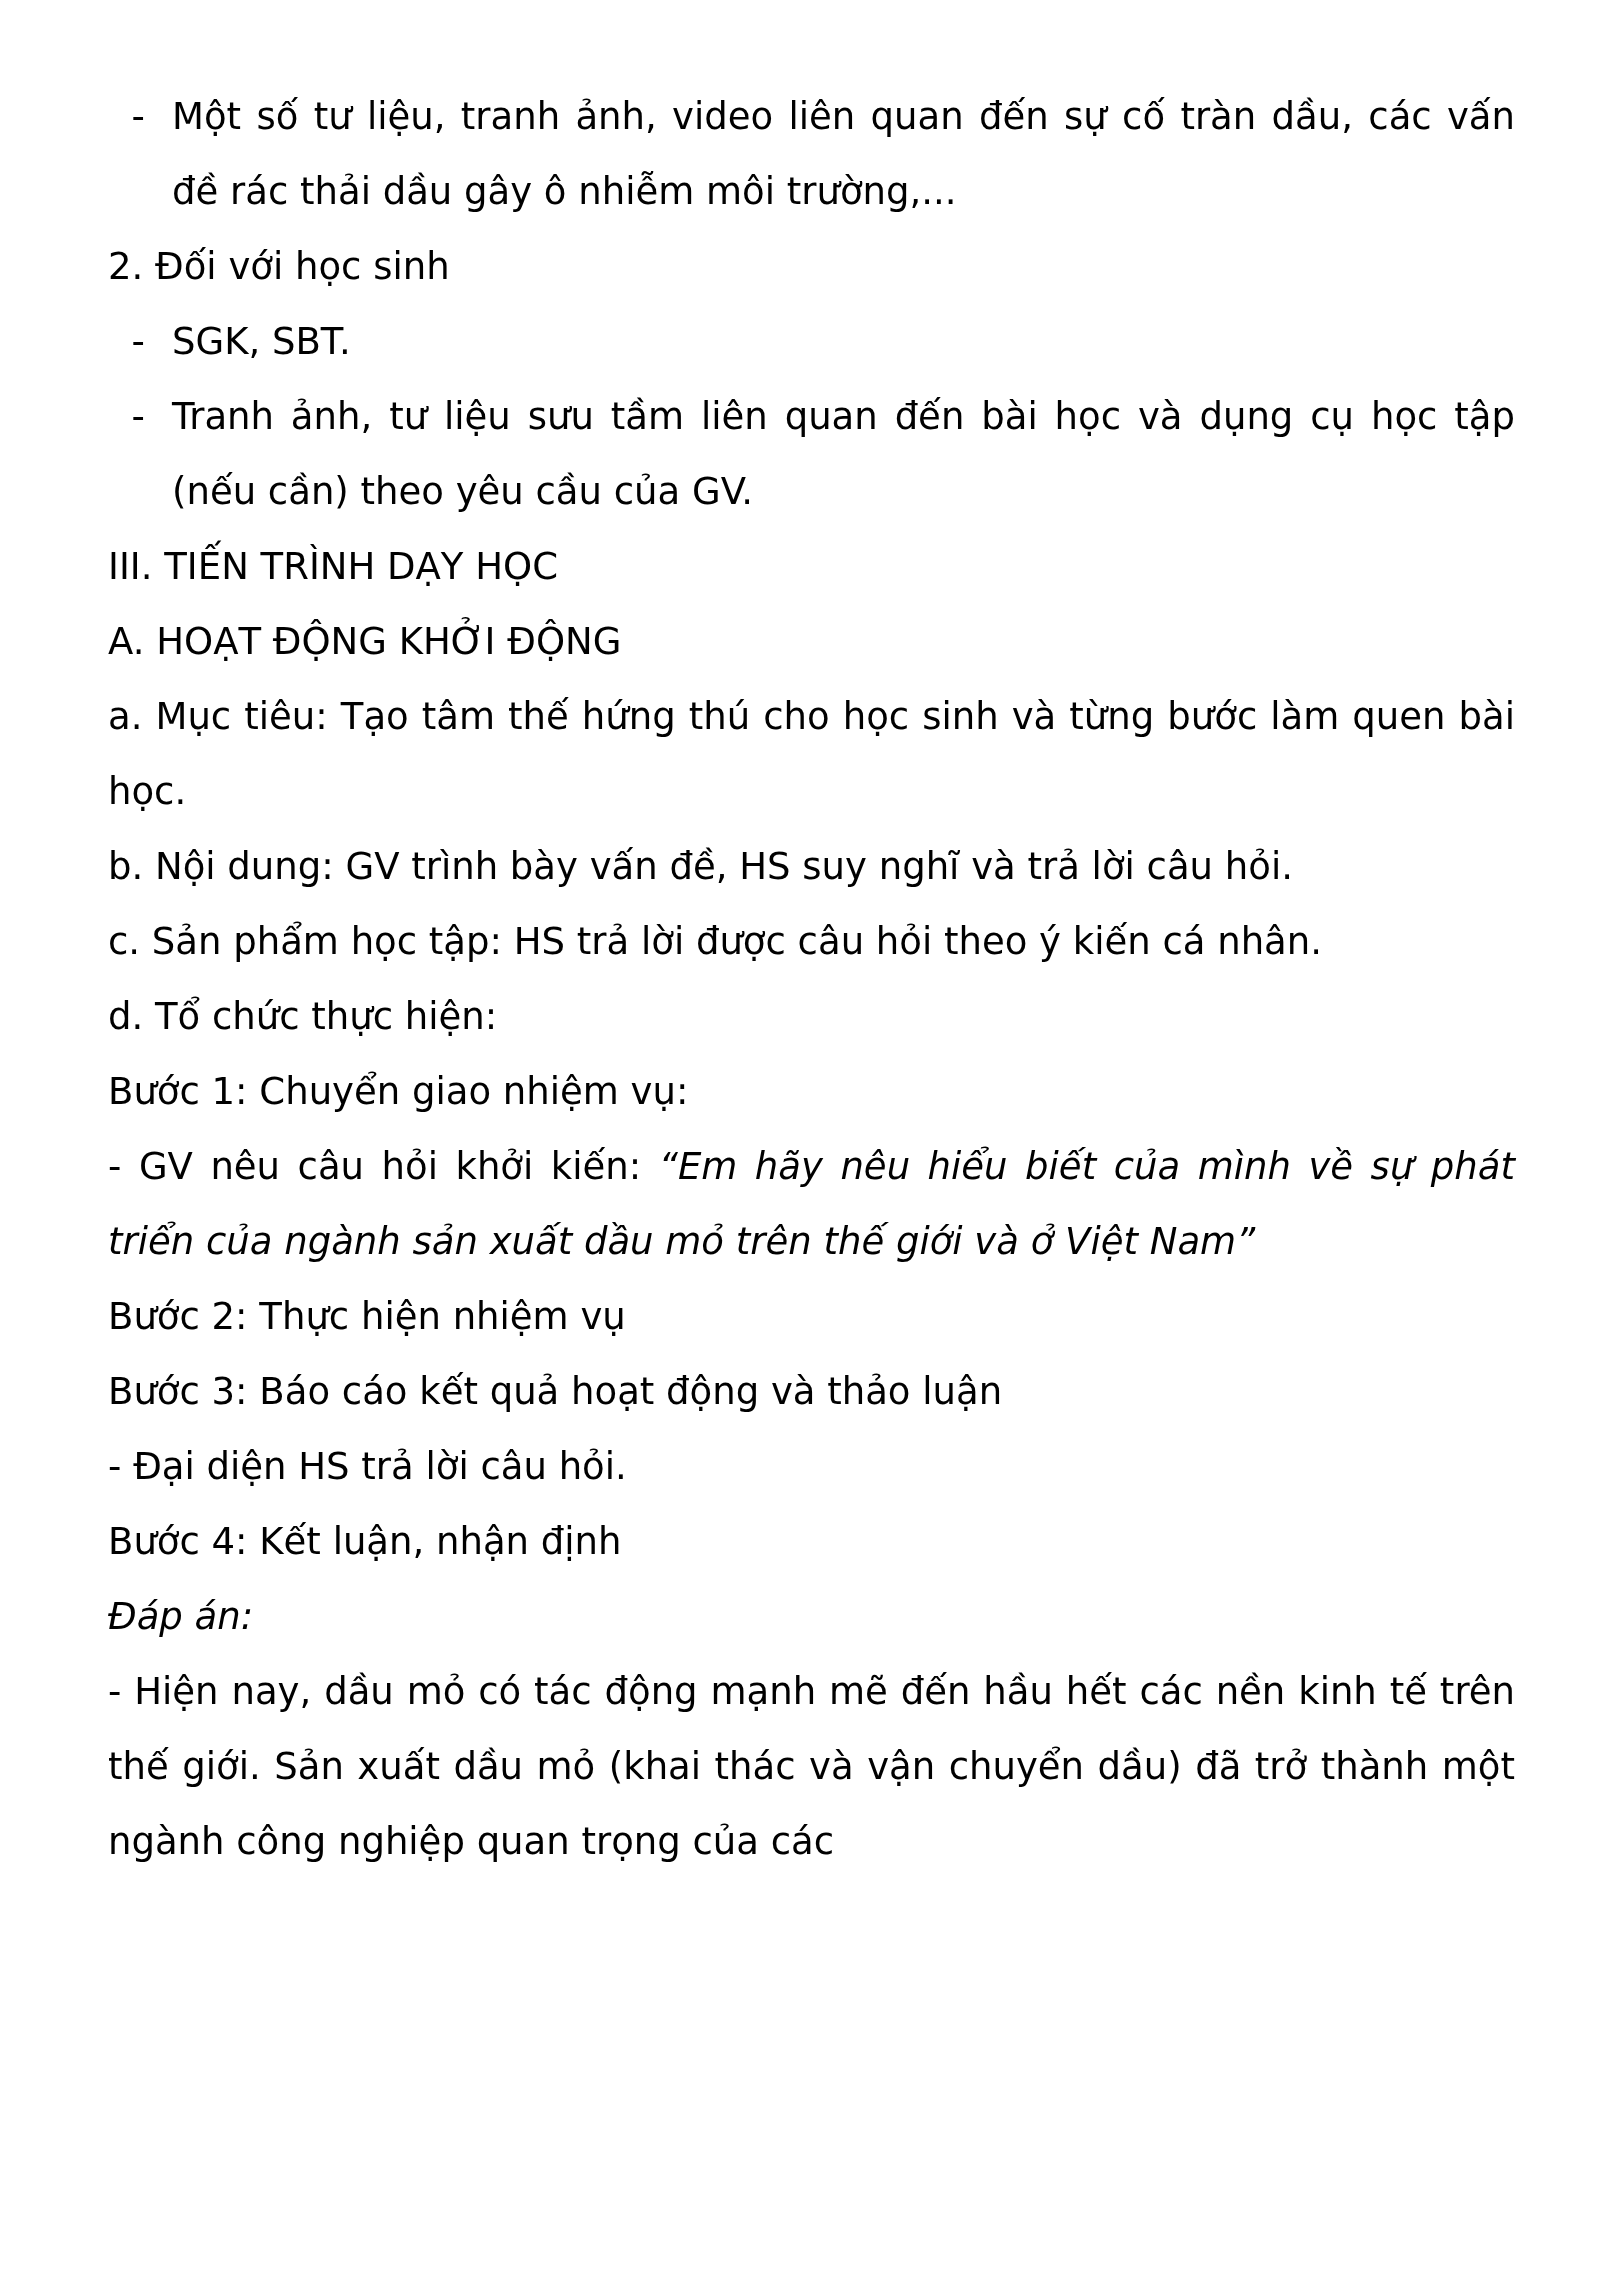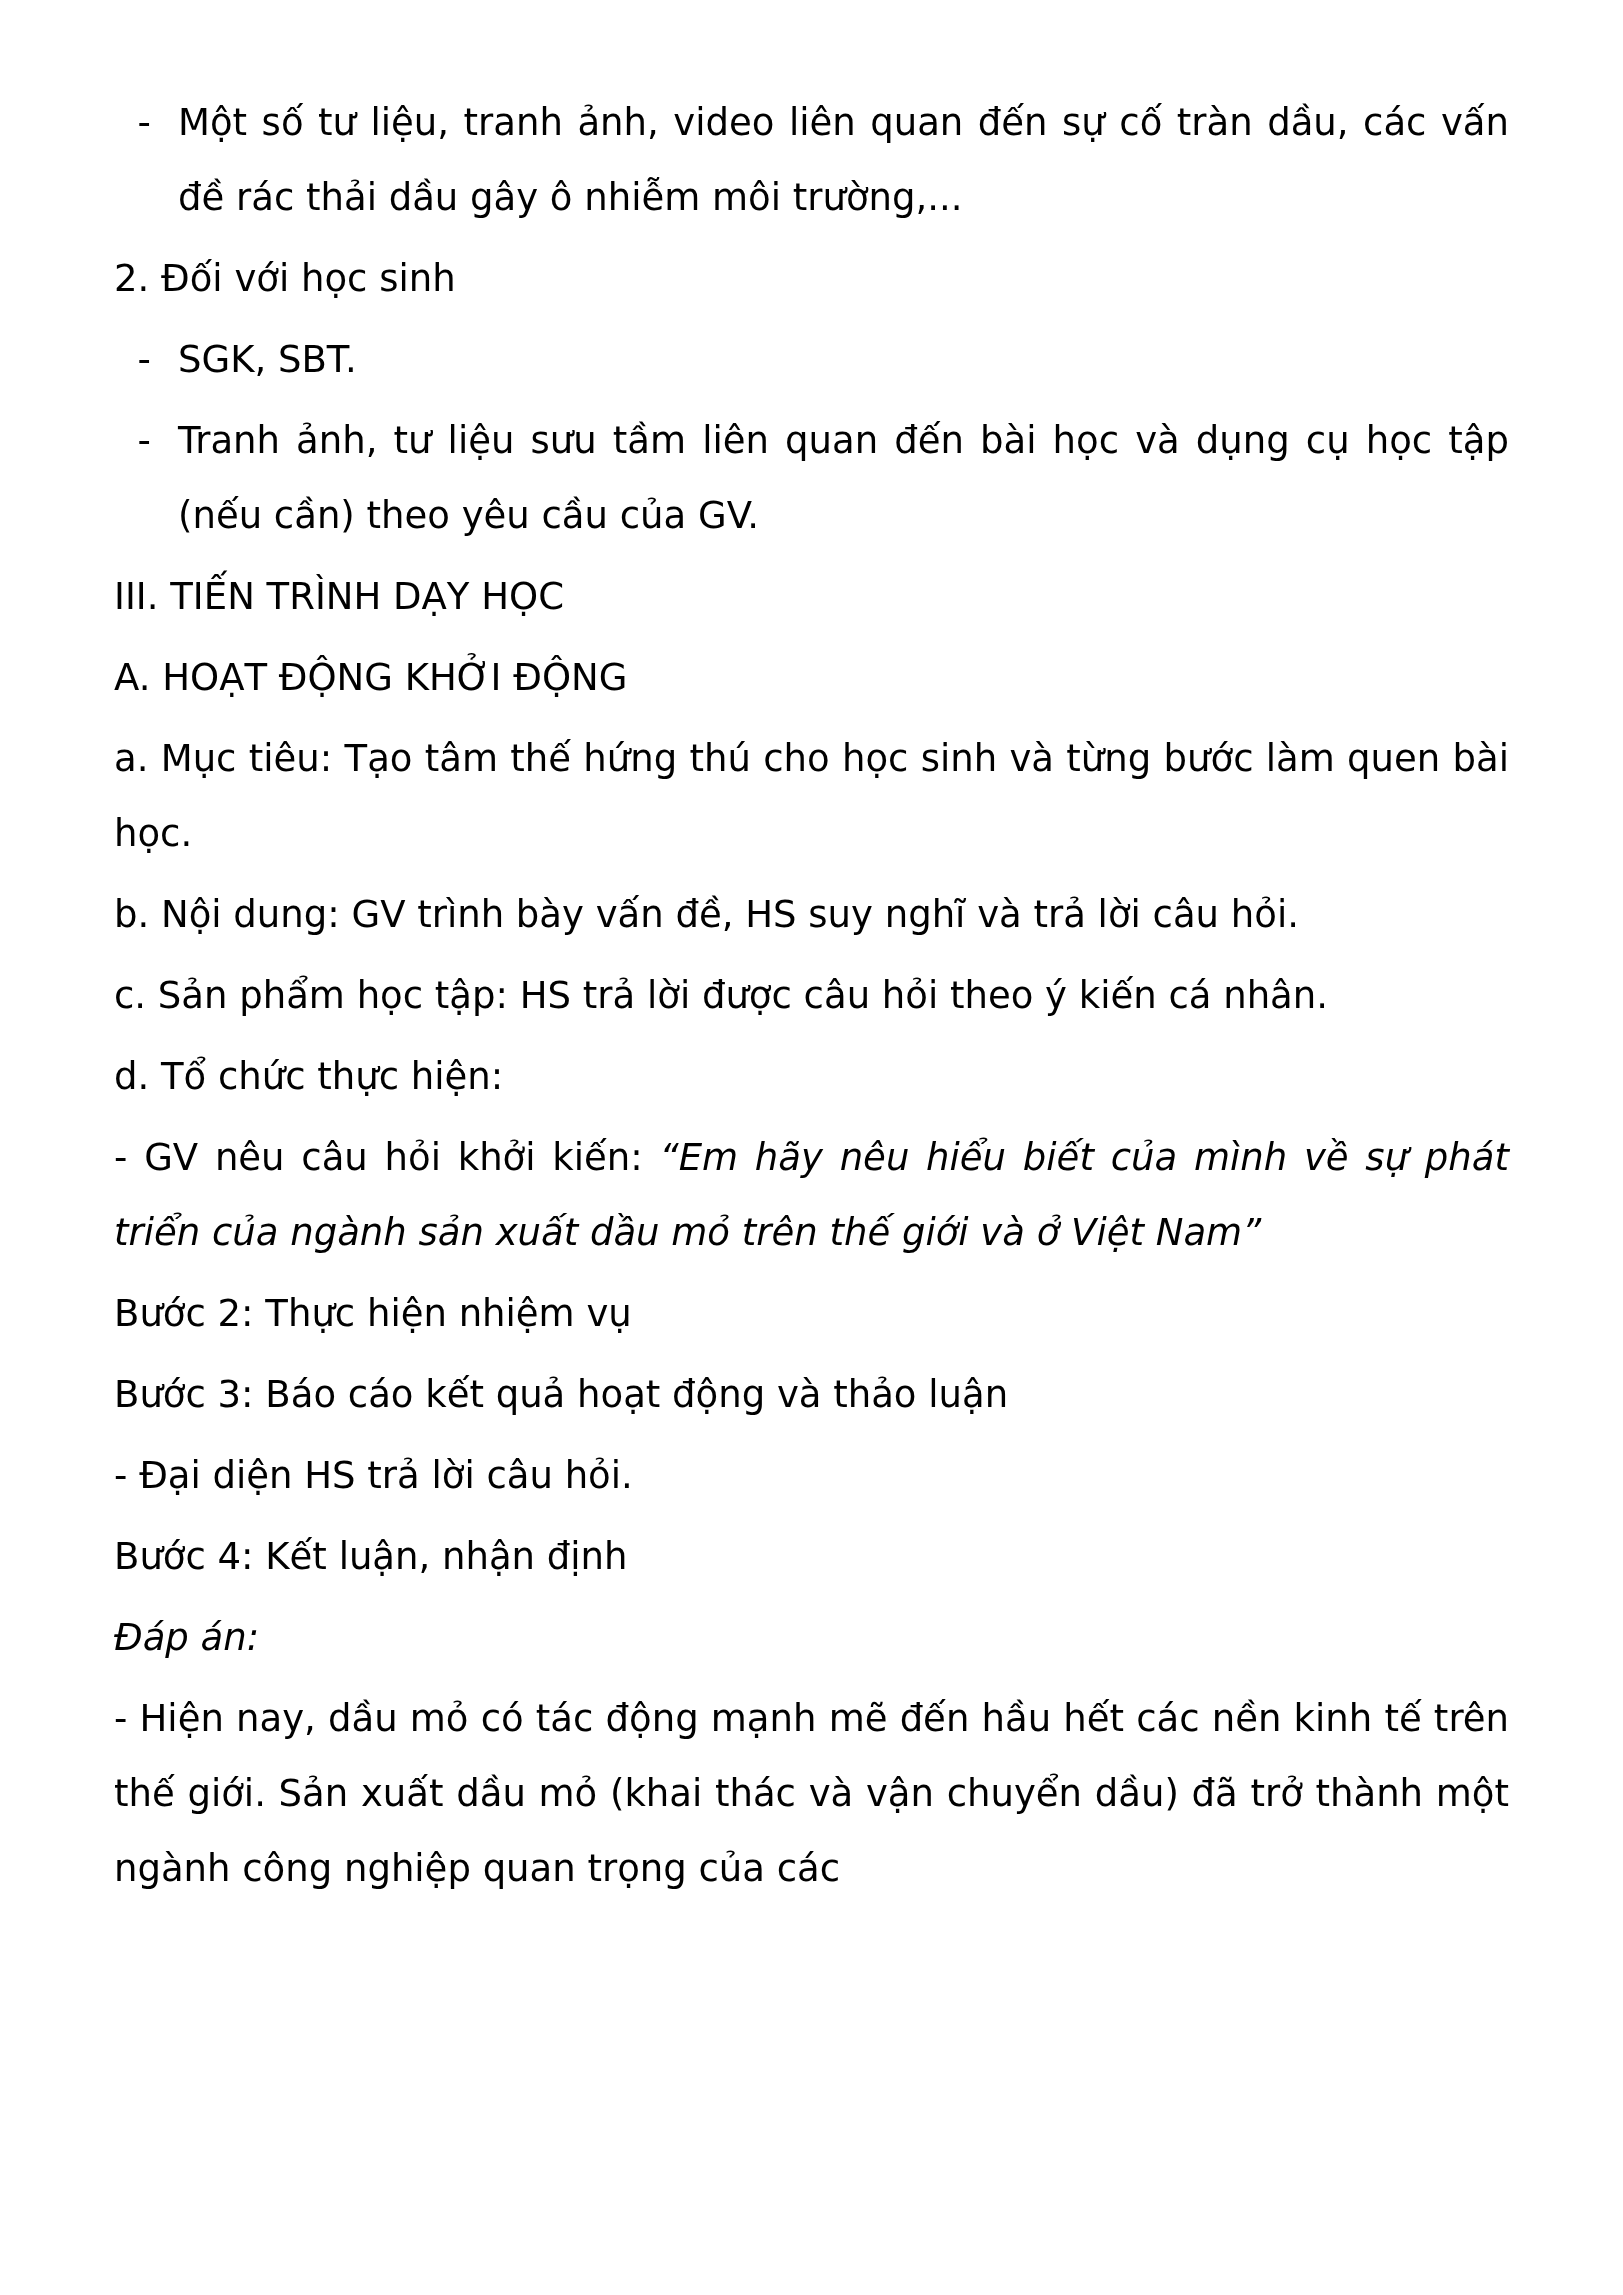--- a/index.html
+++ b/index.html
@@ -16,21 +16,21 @@
     padding: 79px 108px 0 108px;
     font-family: "DejaVu Sans", "Liberation Sans", sans-serif;
     font-size: 37px;
     line-height: 75px;
     color: #000000;
     overflow: hidden;
   }
   .para {
     text-align: justify;
     text-justify: inter-word;
-    margin: 6px;
+    margin: 0;
   }
   .para.li {
     padding-left: 64px;
     text-indent: -64px;
   }
   .marker {
     display: inline-block;
     width: 64px;
     padding-left: 23.6px;
     box-sizing: border-box;
@@ -78,20 +78,23 @@
   </div>
 
   <div class="para">
     <span class="run b">c. Sản phẩm học tập: </span><span class="run">HS trả lời được câu hỏi theo ý kiến cá nhân.</span>
   </div>
 
   <div class="para">
     <span class="run b">d. Tổ chức thực hiện:</span>
   </div>
 
+  <div class="para">
+    <span class="run b">Bước 1: Chuyển giao nhiệm vụ:</span>
+  </div>
 
   <div class="para">
     <span class="run">- GV nêu câu hỏi khởi kiến: </span><span class="run i">“Em hãy nêu hiểu biết của mình về sự phát triển của ngành sản xuất dầu mỏ trên thế giới và ở Việt Nam”</span>
   </div>
 
   <div class="para">
     <span class="run b">Bước 2: Thực hiện nhiệm vụ</span>
   </div>
 
 

